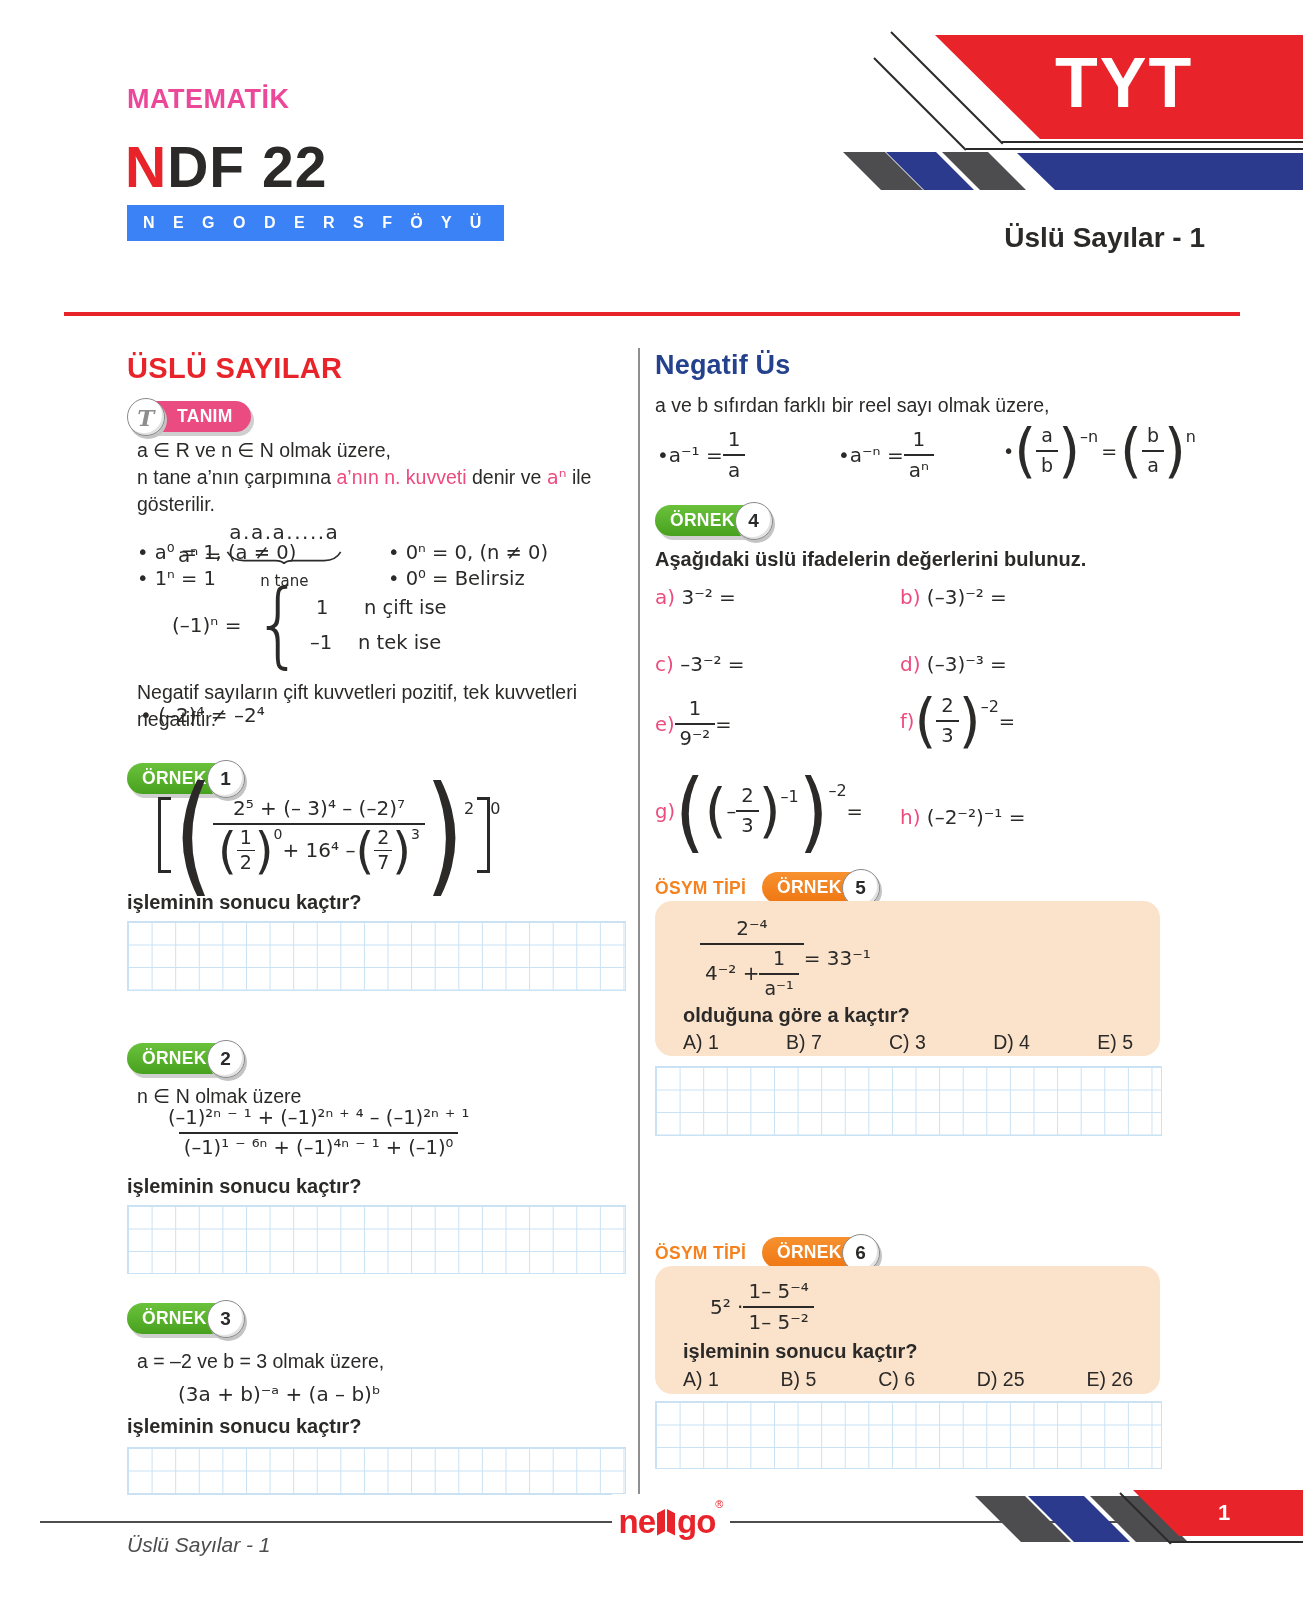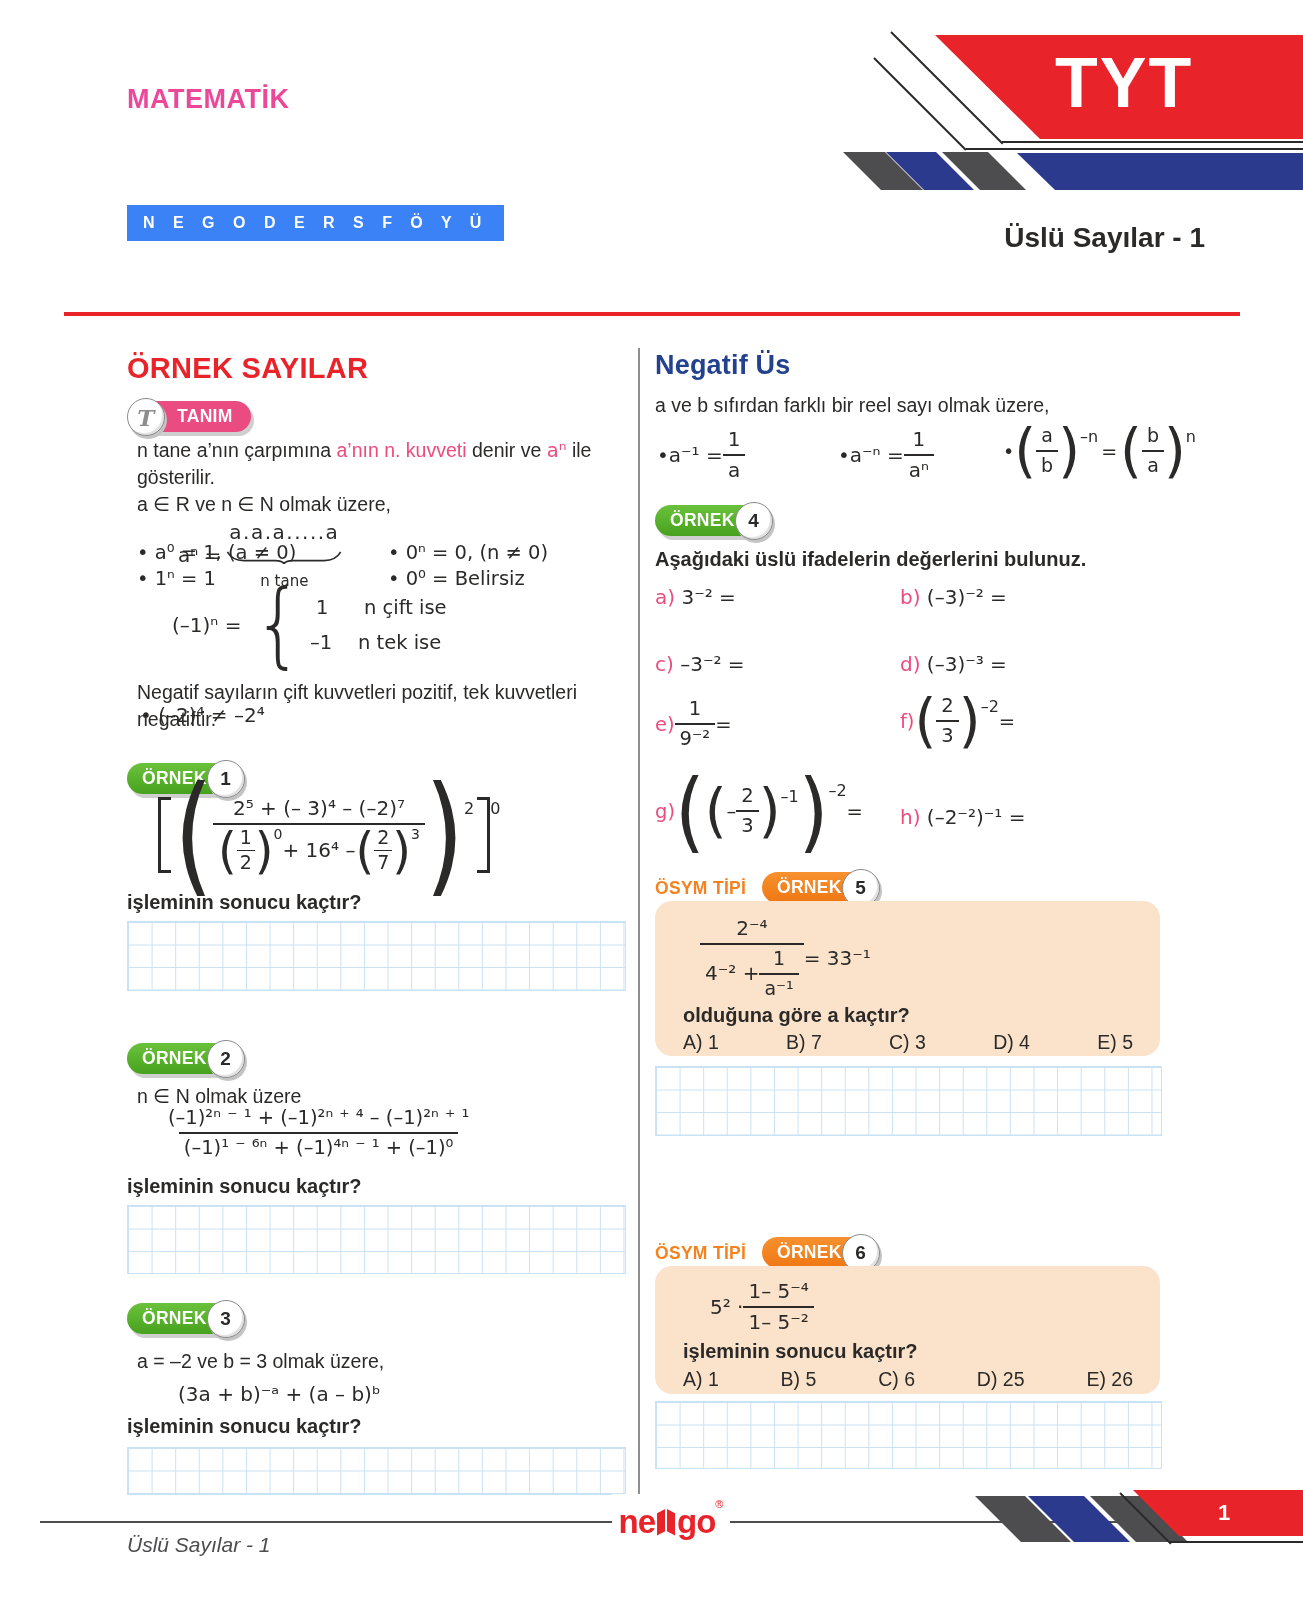--- a/index.html
+++ b/index.html
@@ -97,46 +97,47 @@
   .f-red{left:1133px;top:1490px;width:170px;height:46px;background:#e8232a;
          clip-path:polygon(0 0,100% 0,100% 100%,46px 100%);}
   .f-page{left:1218px;top:1500px;font-size:22px;font-weight:bold;color:#fff;}
 </style>
 </head>
 <body>
 
 <div class="page">
 
   <div class="abs subject">MATEMATİK</div>
+  <div class="abs code"><span class="accent">N</span><span>DF 22</span></div>
   <div class="abs series">N E G O   D E R S   F Ö Y Ü</div>
 
   <div class="abs tyt-red"></div>
   <div class="abs tyt-text">TYT</div>
   <div class="dline" style="left:891px;top:31px;width:158px;"></div>
   <div class="hline" style="left:1002px;top:141px;width:301px;"></div>
   <div class="dline" style="left:874px;top:57px;width:130px;"></div>
   <div class="hline" style="left:966px;top:148px;width:337px;"></div>
   <div class="abs blue-stripe"></div>
   <div class="stripe" style="left:843px;top:152px;width:42px;height:38px;background:#4d4d4f;"></div>
   <div class="stripe" style="left:886px;top:152px;width:50px;height:38px;background:#2b3a8c;"></div>
   <div class="stripe" style="left:942px;top:152px;width:46px;height:38px;background:#4d4d4f;"></div>
   <div class="abs topic">Üslü Sayılar - 1</div>
   <div class="abs red-rule"></div>
   <div class="abs divider"></div>
 
-  <div class="abs h-red" style="left:127px;top:352px;">ÖRNEK SAYILAR</div>
+  <div class="abs h-red" style="left:127px;top:352px;">ÜSLÜ SAYILAR</div>
 
   <div class="pill pink" style="left:135px;top:401px;">
     <span class="circ-l">T</span>
     <span>TANIM</span>
   </div>
 
   <div class="abs body-t" style="left:137px;top:437px;width:505px;">
+    <div>a ∈ R ve n ∈ N olmak üzere,</div>
     <div><span>n tane a’nın çarpımına </span><span class="pink-t">a’nın n. kuvveti</span><span> denir ve </span><span class="pink-t math">aⁿ</span><span> ile gösterilir.</span></div>
-    <div>a ∈ R ve n ∈ N olmak üzere,</div>
   </div>
 
   <div class="abs math" style="left:178px;top:520px;font-size:20px;display:flex;align-items:center;">
     <span>aⁿ = </span>
     <span class="ubgrp">
       <span style="letter-spacing:1.5px;">a.a.a.....a</span>
       <svg width="118" height="13" viewBox="0 0 150 16">
         <path d="M3 1 Q9 12 24 12 L64 12 Q73 12 75 16 Q77 12 86 12 L126 12 Q141 12 147 1" fill="none" stroke="#2b2a29" stroke-width="2"></path>
       </svg>
       <span class="ublabel">n tane</span>

